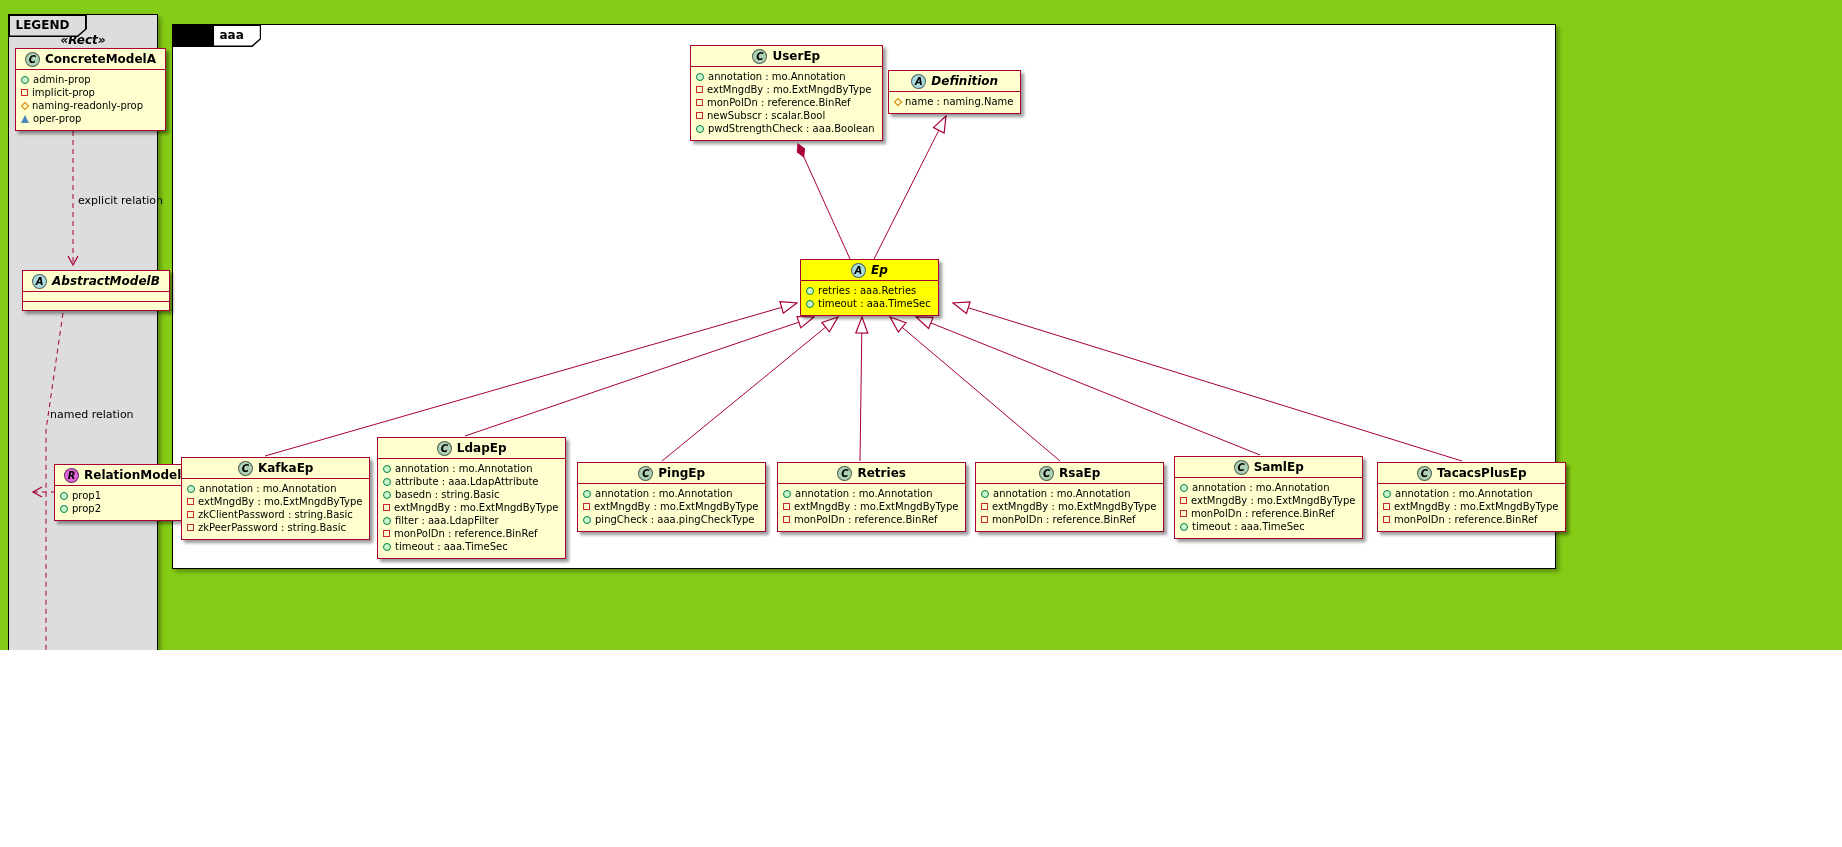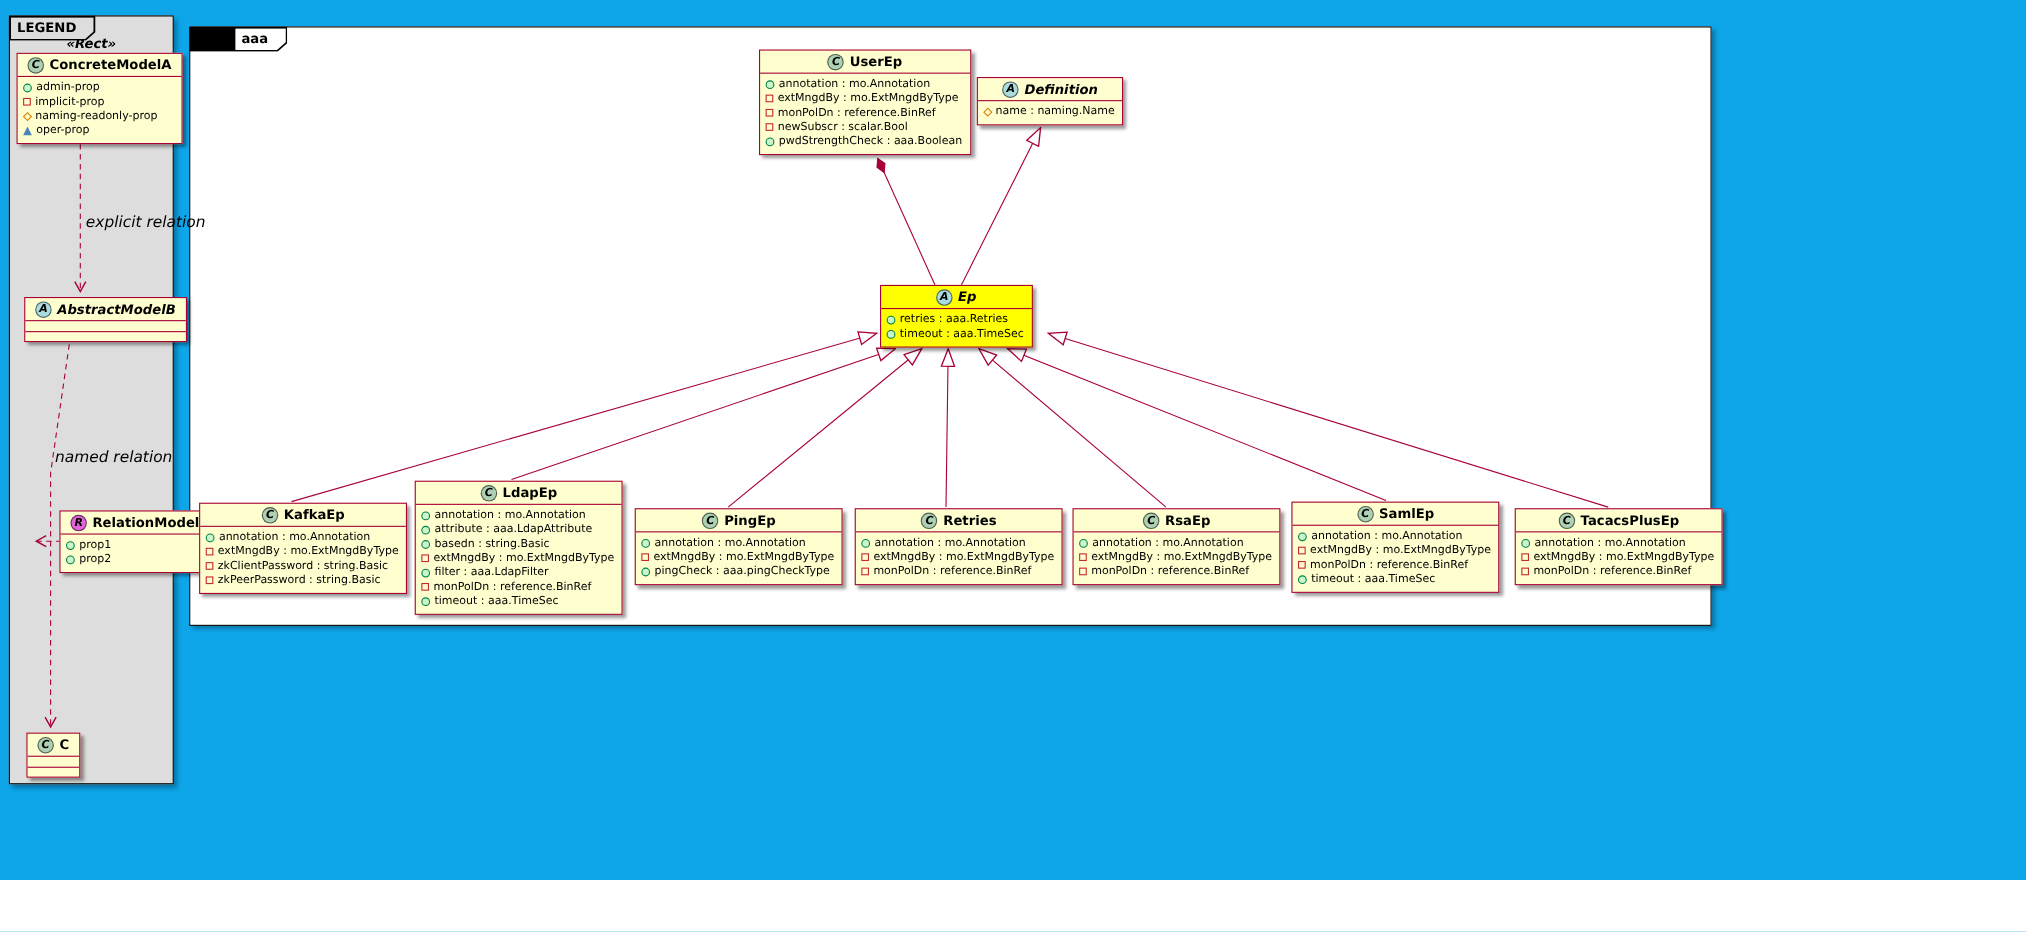--- a/index.html
+++ b/index.html
@@ -1,17 +1,17 @@
 <!DOCTYPE html>
 <html><head>
 <meta charset="utf-8">
 <style>
   * { box-sizing: border-box; }
   html,body { margin:0; padding:0; background:#ffffff; font-family:"DejaVu Sans","Liberation Sans",sans-serif; }
-  .canvas { position:relative; width:1842px; height:800px; background:#0ea5e9; overflow:hidden; }
+  .canvas { position:relative; width:1842px; height:650px; background:#84cc16; overflow:hidden; }
 
   
   .frame { position:absolute; border:1.5px solid #000; box-shadow:3px 3px 4px rgba(0,0,0,0.3); z-index:0; }
   .frame.legend { background:#DDDDDD; }
   .frame.pkg { background:#FFFFFF; }
   .frame-tab { position:absolute; z-index:4; }
   .tab-border { background:#000; clip-path:polygon(0 0,100% 0,100% calc(100% - 8px),calc(100% - 9px) 100%,0 100%); padding:1.5px; }
   .tab-fill { clip-path:polygon(0 0,100% 0,100% calc(100% - 7px),calc(100% - 8px) 100%,0 100%); padding:2px 16px 4px 6px; font-weight:bold; font-size:12px; color:#000; white-space:nowrap; }
   .tab-fill.gray { background:#DDDDDD; }
   .tab-fill.white { background:#FFFFFF;margin-left:40px; }
@@ -35,21 +35,21 @@
   .vis-square { width:7px; height:7px; background:transparent; border:1px solid #C82930; }
   .vis-diamond { width:6px; height:6px; transform:rotate(45deg); background:transparent; border:1px solid #D98000; margin-left:1px; }
   .vis-triangle { width:0; height:0; border-left:4.5px solid transparent; border-right:4.5px solid transparent; border-bottom:8px solid #4A86B8; }
   .empty-sec { height:9px; }
   .empty-sec + .empty-sec { border-top:1px solid #A80036; }
 
   
   svg.rel-layer { position:absolute; left:0; top:0; z-index:1; pointer-events:none; }
   .rel { stroke:#A80036; stroke-width:1; fill:none; }
   .dashed { stroke-dasharray:5 4; }
-  .rel-label { position:absolute; z-index:3; font-size:14px; color:#000; white-space:nowrap;font-style:italic; }
+  .rel-label { position:absolute; z-index:3; font-size:11px; color:#000; white-space:nowrap; }
 </style>
 </head>
 <body>
 
 <div class="canvas">
 
   <div class="frame legend" style="left:8px; top:14px; width:150px; height:699px;"></div>
   <div class="frame-tab" style="left:8px; top:14px;">
     <div class="tab-border">
         <div class="tab-fill gray">LEGEND</div>

